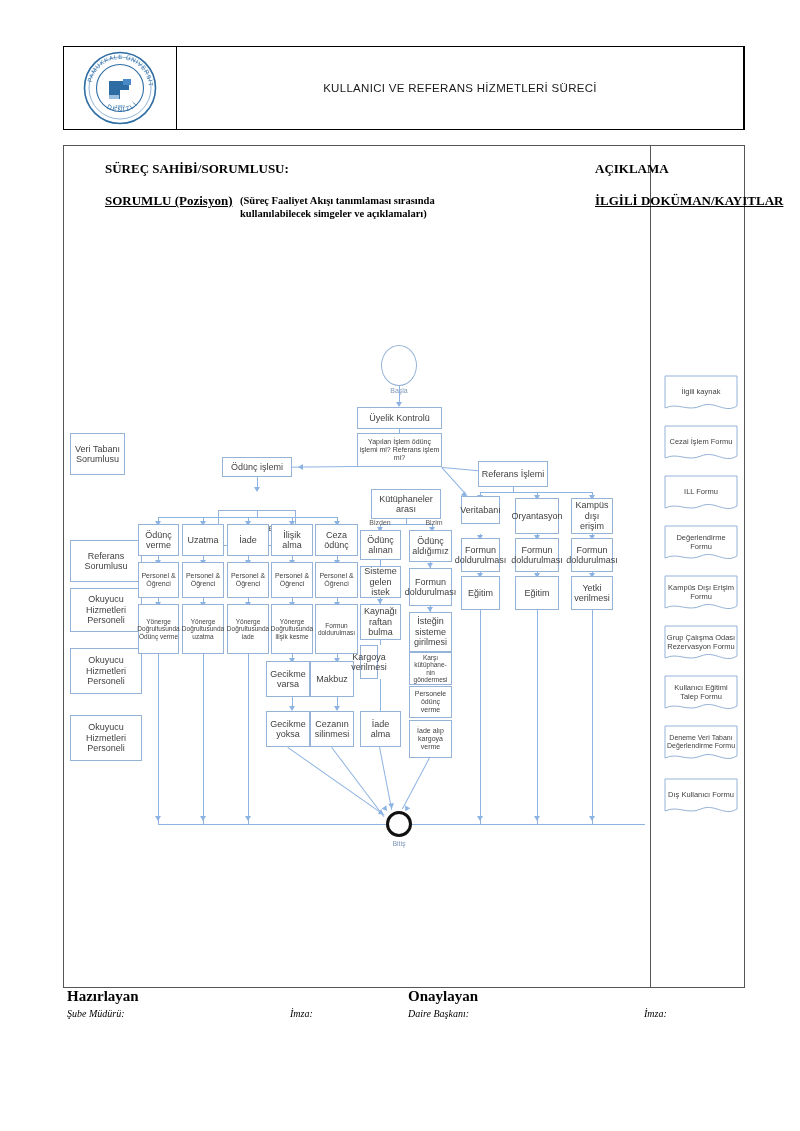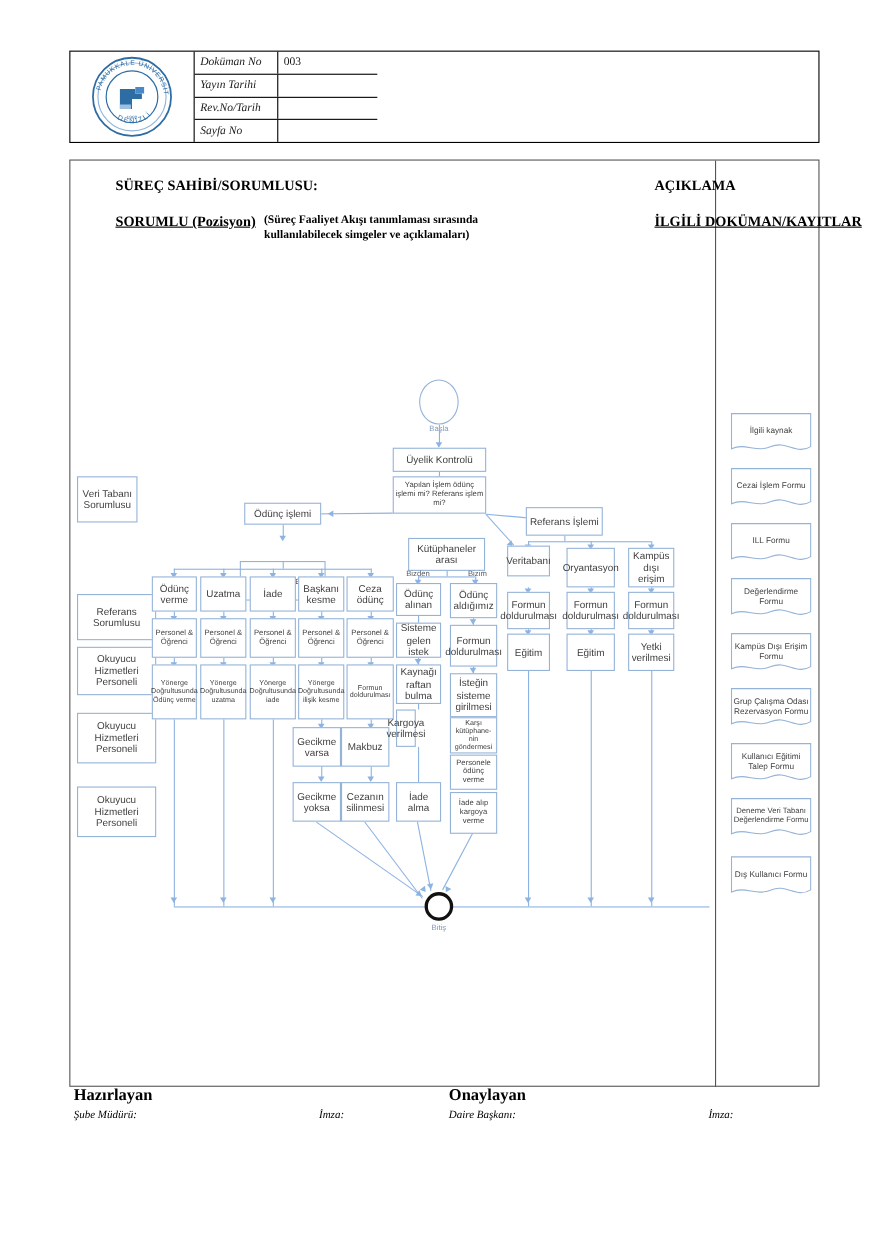--- a/index.html
+++ b/index.html
@@ -85,39 +85,24 @@
           <textPath href="#arcTop" startOffset="6%">PAMUKKALE ÜNİVERSİTESİ</textPath>
         </text>
         <text font-family="'Liberation Sans',sans-serif" font-size="6.4" fill="#2e6da4" letter-spacing="1.4">
           <textPath href="#arcBot" startOffset="31%">DENİZLİ</textPath>
         </text>
         <text x="37" y="57" text-anchor="middle" font-family="'Liberation Sans',sans-serif" font-size="4.4" fill="#2e6da4">1992</text>
       </svg>
     </div>
   </div>
 
-
-  <div id="meta-cell">
-    <div class="meta-row">
-      <div class="meta-k">Doküman No</div>
-      <div class="meta-v">003</div>
-    </div>
-    <div class="meta-row">
-      <div class="meta-k">Yayın Tarihi</div>
-      <div class="meta-v"></div>
-    </div>
-    <div class="meta-row">
-      <div class="meta-k">Rev.No/Tarih</div>
-      <div class="meta-v"></div>
-    </div>
-    <div class="meta-row">
-      <div class="meta-k">Sayfa No</div>
-      <div class="meta-v"></div>
-    </div>
+  <div id="title-cell">
+    <span class="t">KULLANICI VE REFERANS HİZMETLERİ SÜRECİ</span>
   </div>
+
 </div>
 
 <div id="main-frame"></div>
 <div id="doc-divider"></div>
 
 <div class="hdr-bold" style="left:68px;top:161px;">SÜREÇ SAHİBİ/SORUMLUSU:</div>
 <div class="hdr-bold" style="left:558px;top:161px;">AÇIKLAMA</div>
 <div class="hdr-bold hdr-ul" style="left:68px;top:193px;">SORUMLU (Pozisyon)</div>
 <div class="hdr-bold hdr-ul" style="left:558px;top:193px;">İLGİLİ DOKÜMAN/KAYITLAR</div>
 <div class="hdr-note" style="left:240px;top:194px;width:270px;">
@@ -165,21 +150,21 @@
 <div class="vline" style="left:248px;top:517px;height:6px;"></div>
 <div class="arrow-d" style="left:244.5px;top:521px;"></div>
 <div class="vline" style="left:292px;top:517px;height:6px;"></div>
 <div class="arrow-d" style="left:288.5px;top:521px;"></div>
 <div class="vline" style="left:337px;top:517px;height:6px;"></div>
 <div class="arrow-d" style="left:333.5px;top:521px;"></div>
 
 <div class="box f9" style="left:138px;top:524px;width:41px;height:32px;">Ödünç verme</div>
 <div class="box f9" style="left:182px;top:524px;width:42px;height:32px;text-align:right;">Uzatma</div>
 <div class="box f9" style="left:227px;top:524px;width:42px;height:32px;">İade</div>
-<div class="box f9" style="left:271px;top:524px;width:42px;height:32px;">Başkanı kesme</div>
+<div class="box f9" style="left:271px;top:524px;width:42px;height:32px;">İlişik alma</div>
 <div class="box f9" style="left:315px;top:524px;width:43px;height:32px;">Ceza ödünç</div>
 
 <div class="vline" style="left:158px;top:556px;height:7px;"></div>
 <div class="arrow-d" style="left:154.5px;top:560px;"></div>
 <div class="vline" style="left:203px;top:556px;height:7px;"></div>
 <div class="arrow-d" style="left:199.5px;top:560px;"></div>
 <div class="vline" style="left:248px;top:556px;height:7px;"></div>
 <div class="arrow-d" style="left:244.5px;top:560px;"></div>
 <div class="vline" style="left:292px;top:556px;height:7px;"></div>
 <div class="arrow-d" style="left:288.5px;top:560px;"></div>

